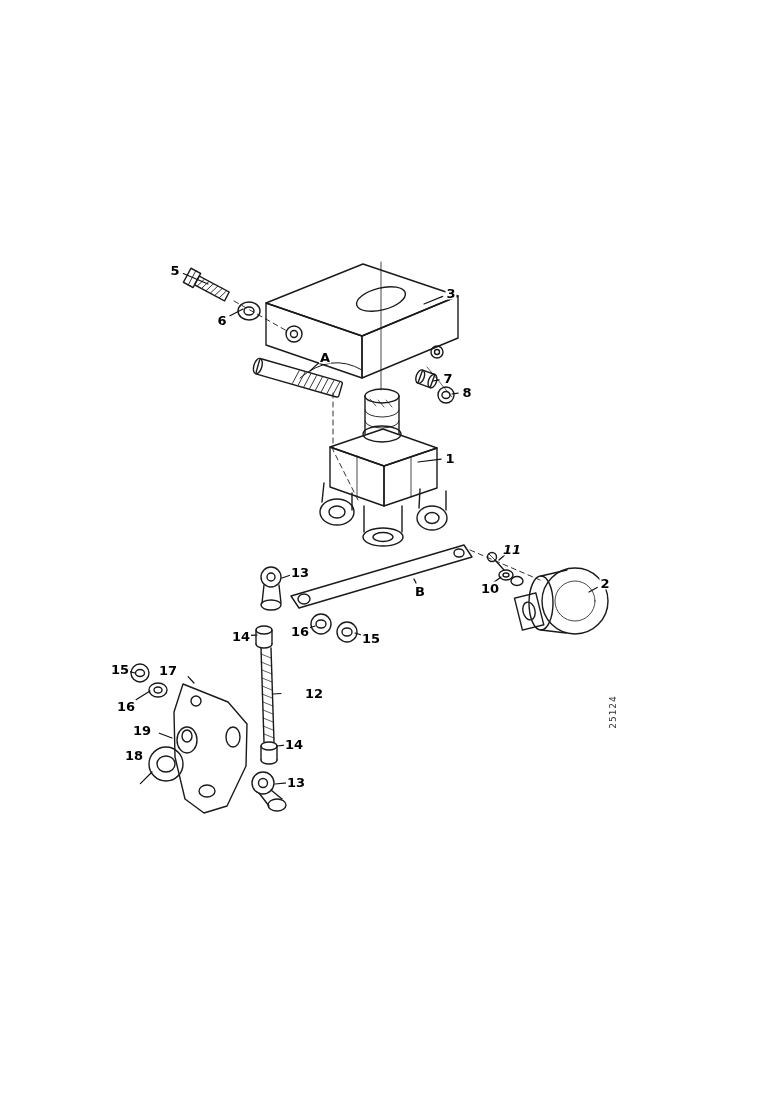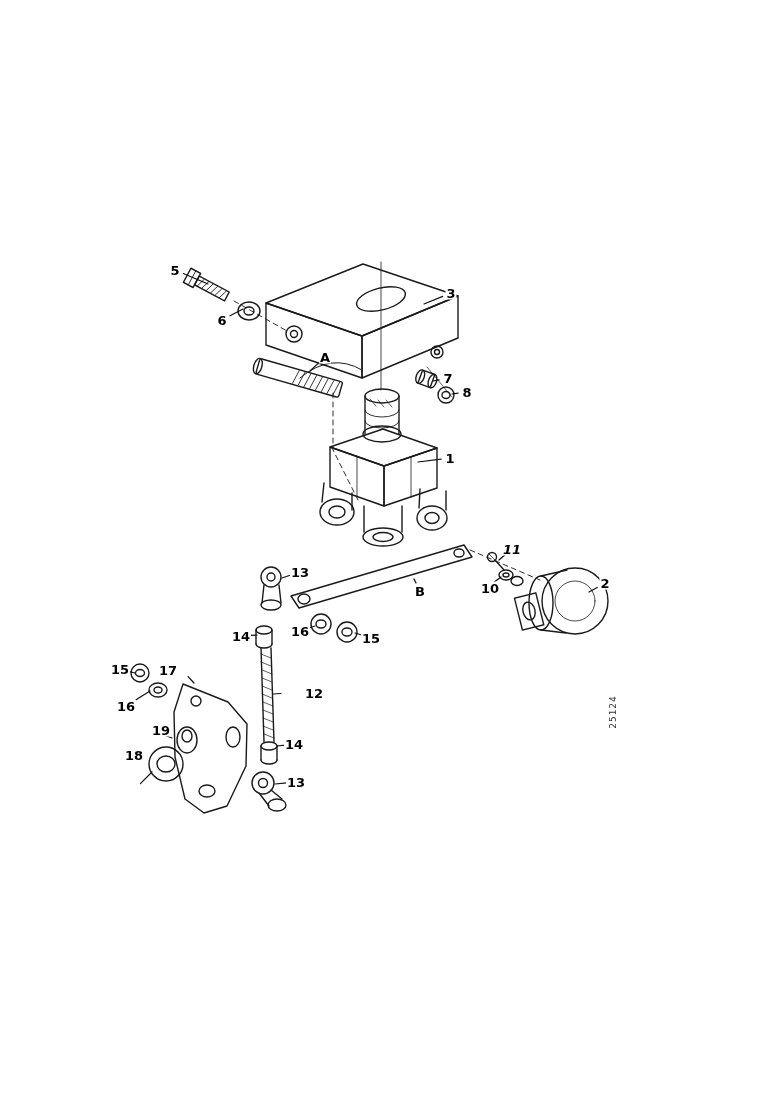--- a/index.html
+++ b/index.html
@@ -274,21 +274,21 @@
       <span class="callout" style="left: 605px; top: 583px;">2</span>
       <span class="callout" style="left: 300px; top: 572px;">13</span>
       <span class="callout" style="left: 420px; top: 591px;">B</span>
       <span class="callout" style="left: 241px; top: 636px;">14</span>
       <span class="callout" style="left: 300px; top: 631px;">16</span>
       <span class="callout" style="left: 371px; top: 638px;">15</span>
       <span class="callout" style="left: 120px; top: 669px;">15</span>
       <span class="callout" style="left: 168px; top: 670px;">17</span>
       <span class="callout" style="left: 126px; top: 706px;">16</span>
       <span class="callout" style="left: 290px; top: 693px; margin-left: 24px;">12</span>
-      <span class="callout" style="left: 161px; top: 730px; text-align: right;">19</span>
+      <span class="callout" style="left: 142px; top: 730px; text-align: right;">19</span>
       <span class="callout" style="left: 294px; top: 744px;">14</span>
       <span class="callout" style="left: 134px; top: 755px;">18</span>
       <span class="callout" style="left: 296px; top: 782px;">13</span>
     </div>
 
   <div class="watermark">25124</div>
 
 </div>
 
 </body></html>

